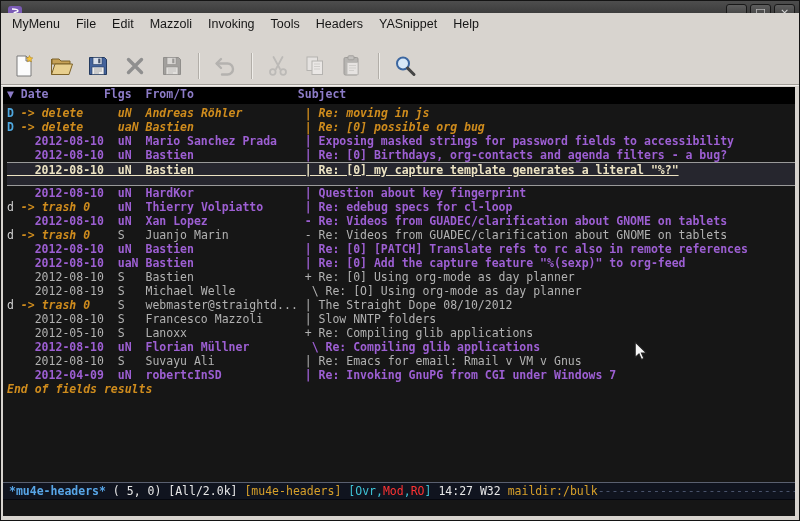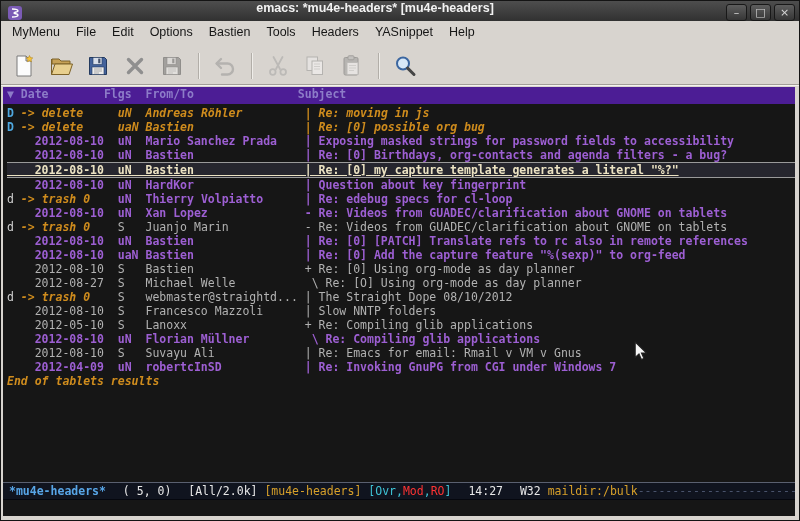--- a/index.html
+++ b/index.html
@@ -16,63 +16,63 @@
            color:#f2f2f2; font:bold 12.5px "Liberation Sans",sans-serif;
            white-space:nowrap; overflow:hidden; }
   .win-icon { position:absolute; left:6px; top:4px; width:16px; height:16px; }
   .win-controls { position:absolute; right:4px; top:3px; display:flex; gap:3px; }
   .win-btn { width:21px; height:17px; box-sizing:border-box;
              background:linear-gradient(#5e5e5e,#363636); border:1px solid #181818; border-radius:3px;
              color:#d6d6d6; font:11px "DejaVu Sans",sans-serif;
              display:flex; align-items:center; justify-content:center; }
 
   
-  .menubar { position:absolute; top:20px; left:0; right:0; height:22px; background:#d8d4cf;
+  .menubar { position:absolute; top:12px; left:0; right:0; height:22px; background:#d8d4cf;
              display:flex; align-items:flex-end; padding-left:3px; }
   .menu-item { font:12.5px "Liberation Sans",sans-serif; color:#161616;
                padding:0 8px; line-height:22px; }
 
   
   .toolbar { position:absolute; top:46px; left:0; right:0; height:38px; background:#d8d4cf;
              border-bottom:1px solid #a29e98; display:flex; align-items:center;
              padding-left:8px; gap:7px; box-sizing:border-box; }
   .tool-btn { width:30px; height:30px; display:flex; align-items:center; justify-content:center;
               border-radius:3px; }
   .tool-btn svg { width:24px; height:24px; }
   .tool-btn.disabled { filter:grayscale(1) opacity(.45); }
   .tool-sep { width:1px; height:26px; background:#b2aea8; box-shadow:1px 0 0 #efede9; margin:0 4px; }
 
   
   .frame-body { position:absolute; top:84px; left:0; right:0; bottom:0; background:#d8d4cf;
                 padding:1px 4px 4px 2px; box-sizing:border-box; border-top:1px solid #f4f2ef; }
   .text-window { width:100%; height:100%; background:#161616; display:flex; flex-direction:column;
                  overflow:hidden; }
 
-  .header-line { height:17px; line-height:17px; flex:0 0 auto; background:#4c1d95; color:#8d7cc8;
+  .header-line { height:17px; line-height:17px; flex:0 0 auto; background:#000000; color:#8d7cc8;
                  font:bold 11.5px "DejaVu Sans Mono",monospace; white-space:pre; padding-left:4px;
                  overflow:hidden; }
 
   .rows { flex:1 1 auto; overflow:hidden; padding:2px 0 0 4px; }
   .row  { height:14px; font:11.5px/14px "DejaVu Sans Mono",monospace; white-space:pre; }
   .unread { color:#9d5fd3; font-weight:bold;margin-top:48px; }
   .read   { color:#b2b2b2; }
   .mark   { color:#cf8c1d; font-weight:bold; font-style:italic; }
   .del    { color:#cf8c1d; font-weight:bold; font-style:italic; }
   .mkD    { color:#4fa8e0; font-weight:bold; }
   .mkd    { color:#d0d0d0; }
-  .r-cur  { box-sizing:border-box; height:16px; line-height:14px; background:#26262e;
+  .r-cur  { box-sizing:border-box; height:24px; line-height:14px; background:#26262e;
             border-top:1px solid #9a9a9a; border-bottom:1px solid #9a9a9a;
             color:#ece3c3; font-weight:bold; text-decoration:underline; }
 
   .modeline { flex:0 0 auto; height:18px; box-sizing:border-box; background:#10141f;
               border-top:1px solid #5a6070; border-bottom:1px solid #05070e;
               font:11.5px/16px "DejaVu Sans Mono",monospace; white-space:pre;
               padding-left:6px; overflow:hidden; }
   .ml-buf { color:#58a6e8; font-weight:bold;margin-top:35px; }
-  .ml-w   { color:#e8e8e8;margin-left:10px; }
+  .ml-w   { color:#e8e8e8; }
   .ml-o   { color:#d7a02a; }
   .ml-c   { color:#3fc3d6; }
   .ml-r   { color:#ff3333; font-weight:normal; }
   .ml-d   { color:#49536b; }
 
   .echo-area { flex:0 0 auto; height:16px; background:#161616;
                font:11.5px/16px "DejaVu Sans Mono",monospace; color:#d0d0d0; padding-left:4px; }
 
   .cursor { position:absolute; left:633px; top:340px; width:14px; height:20px; pointer-events:none; }
 </style>
@@ -81,34 +81,33 @@
 
 <div class="app">
 
   <div class="titlebar">
     <div class="win-icon">
       <svg viewBox="0 0 16 16">
           <rect x="1" y="1" width="14" height="14" rx="3" fill="#7b5bb5"></rect>
           <path d="M5 4c4 0 6 1 6 2s-4 1-4 2 4 .6 4 2-2 2-6 2" fill="none" stroke="#fff" stroke-width="1.4"></path>
         </svg>
     </div>
-    <div class="title">emacs: *mu4e-headers* [mu4e-headers]</div>
     <div class="win-controls" id="win-controls">
         <div class="win-btn">–</div>
         <div class="win-btn">□</div>
         <div class="win-btn">×</div>
       </div>
   </div>
 
   <div class="menubar" id="menubar">
       <div class="menu-item">MyMenu</div>
       <div class="menu-item">File</div>
       <div class="menu-item">Edit</div>
-      <div class="menu-item">Options</div>
-      <div class="menu-item">Bastien</div>
+      <div class="menu-item">Mazzoli</div>
+      <div class="menu-item">Invoking</div>
       <div class="menu-item">Tools</div>
       <div class="menu-item">Headers</div>
       <div class="menu-item">YASnippet</div>
       <div class="menu-item">Help</div>
     </div>
 
   <div class="toolbar" id="toolbar">
       <div class="tool-btn">
         <svg viewBox="0 0 24 24">
           <path d="M5 2h9l5 5v15H5z" fill="#fcfcfc" stroke="#7a7a7a"></path>
@@ -194,28 +193,28 @@
           <div class="row"><span class="unread">    2012-08-10  uN  Mario Sanchez Prada    | Exposing masked strings for password fields to accessibility</span></div>
           <div class="row"><span class="unread">    2012-08-10  uN  Bastien                | Re: [0] Birthdays, org-contacts and agenda filters - a bug?</span></div>
           <div class="row r-cur"><span>    2012-08-10  uN  Bastien                | Re: [0] my capture template generates a literal "%?"</span></div>
           <div class="row"><span class="unread">    2012-08-10  uN  HardKor                | Question about key fingerprint</span></div>
           <div class="row"><span class="mkd">d </span><span class="mark">-&gt; trash 0    </span><span class="unread">uN  Thierry Volpiatto      | Re: edebug specs for cl-loop</span></div>
           <div class="row"><span class="unread">    2012-08-10  uN  Xan Lopez              - Re: Videos from GUADEC/clarification about GNOME on tablets</span></div>
           <div class="row"><span class="mkd">d </span><span class="mark">-&gt; trash 0    </span><span class="read">S   Juanjo Marin           - Re: Videos from GUADEC/clarification about GNOME on tablets</span></div>
           <div class="row"><span class="unread">    2012-08-10  uN  Bastien                | Re: [0] [PATCH] Translate refs to rc also in remote references</span></div>
           <div class="row"><span class="unread">    2012-08-10  uaN Bastien                | Re: [0] Add the capture feature "%(sexp)" to org-feed</span></div>
           <div class="row"><span class="read">    2012-08-10  S   Bastien                + Re: [0] Using org-mode as day planner</span></div>
-          <div class="row"><span class="read">    2012-08-27  S   Michael Welle           \ Re: [O] Using org-mode as day planner</span></div>
+          <div class="row"><span class="read">    2012-08-19  S   Michael Welle           \ Re: [O] Using org-mode as day planner</span></div>
           <div class="row"><span class="mkd">d </span><span class="mark">-&gt; trash 0    </span><span class="read">S   webmaster@straightd... | The Straight Dope 08/10/2012</span></div>
           <div class="row"><span class="read">    2012-08-10  S   Francesco Mazzoli      | Slow NNTP folders</span></div>
           <div class="row"><span class="read">    2012-05-10  S   Lanoxx                 + Re: Compiling glib applications</span></div>
           <div class="row"><span class="unread">    2012-08-10  uN  Florian Müllner         \ Re: Compiling glib applications</span></div>
           <div class="row"><span class="read">    2012-08-10  S   Suvayu Ali             | Re: Emacs for email: Rmail v VM v Gnus</span></div>
           <div class="row"><span class="unread">    2012-04-09  uN  robertcInSD            | Re: Invoking GnuPG from CGI under Windows 7</span></div>
-          <div class="row"><span class="mark">End of tablets results</span></div>
+          <div class="row"><span class="mark">End of fields results</span></div>
         </div>
       <div class="modeline" id="modeline"><span class="ml-buf">*mu4e-headers*</span><span class="ml-w"> ( 5, 0) </span><span class="ml-w">[All/2.0k] </span><span class="ml-o">[mu4e-headers] </span><span class="ml-c">[</span><span class="ml-c">Ovr</span><span class="ml-c">,</span><span class="ml-r">Mod</span><span class="ml-c">,</span><span class="ml-r">RO</span><span class="ml-c">] </span><span class="ml-w">14:27 </span><span class="ml-w">W32 </span><span class="ml-o">maildir:/bulk</span><span class="ml-d">--------------------------------------------</span></div>
       <div class="echo-area"></div>
     </div>
   </div>
 
   <svg class="cursor" viewBox="0 0 13 19">
     <path d="M1 1v14.5l3.6-3.2 2.3 5.2 2.3-1-2.3-5.1h4.6z" fill="#f5f5f5" stroke="#222" stroke-width="1"></path>
   </svg>
 

